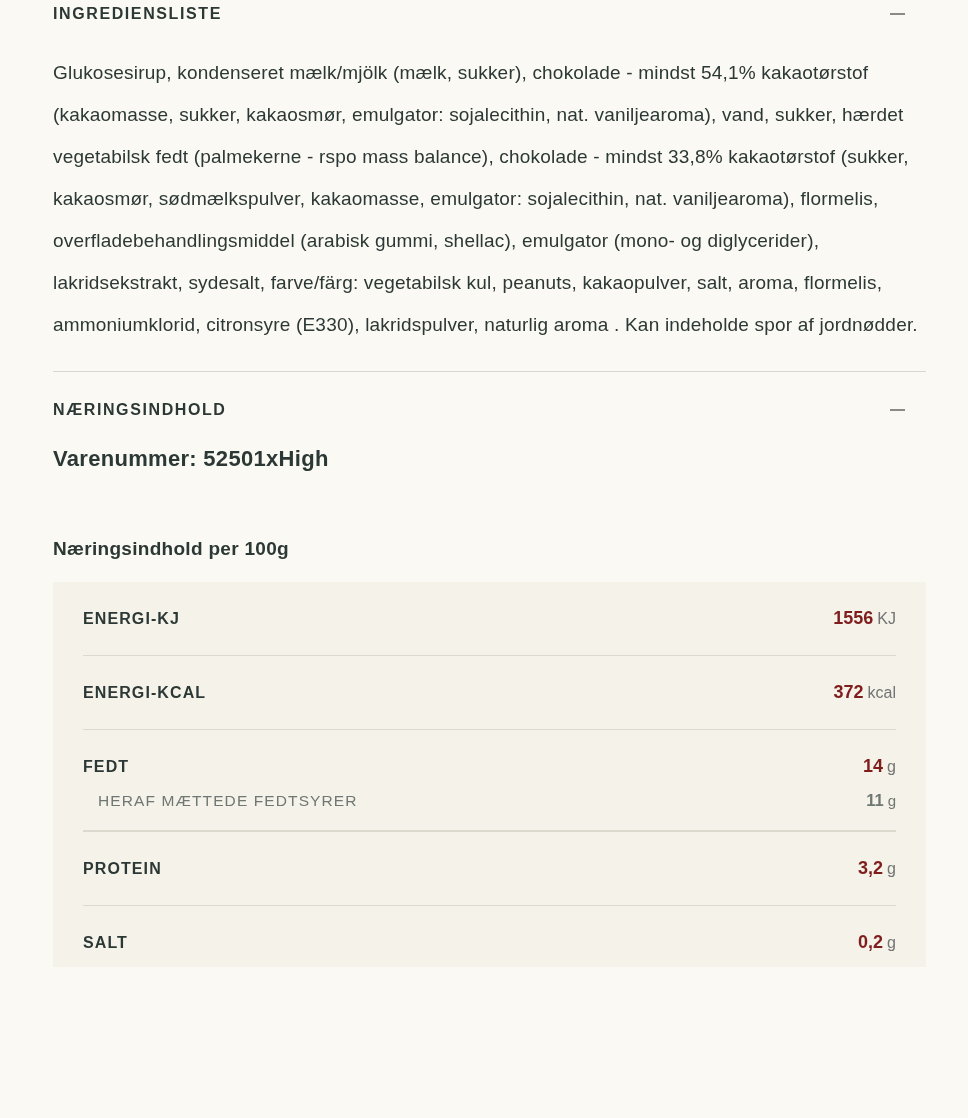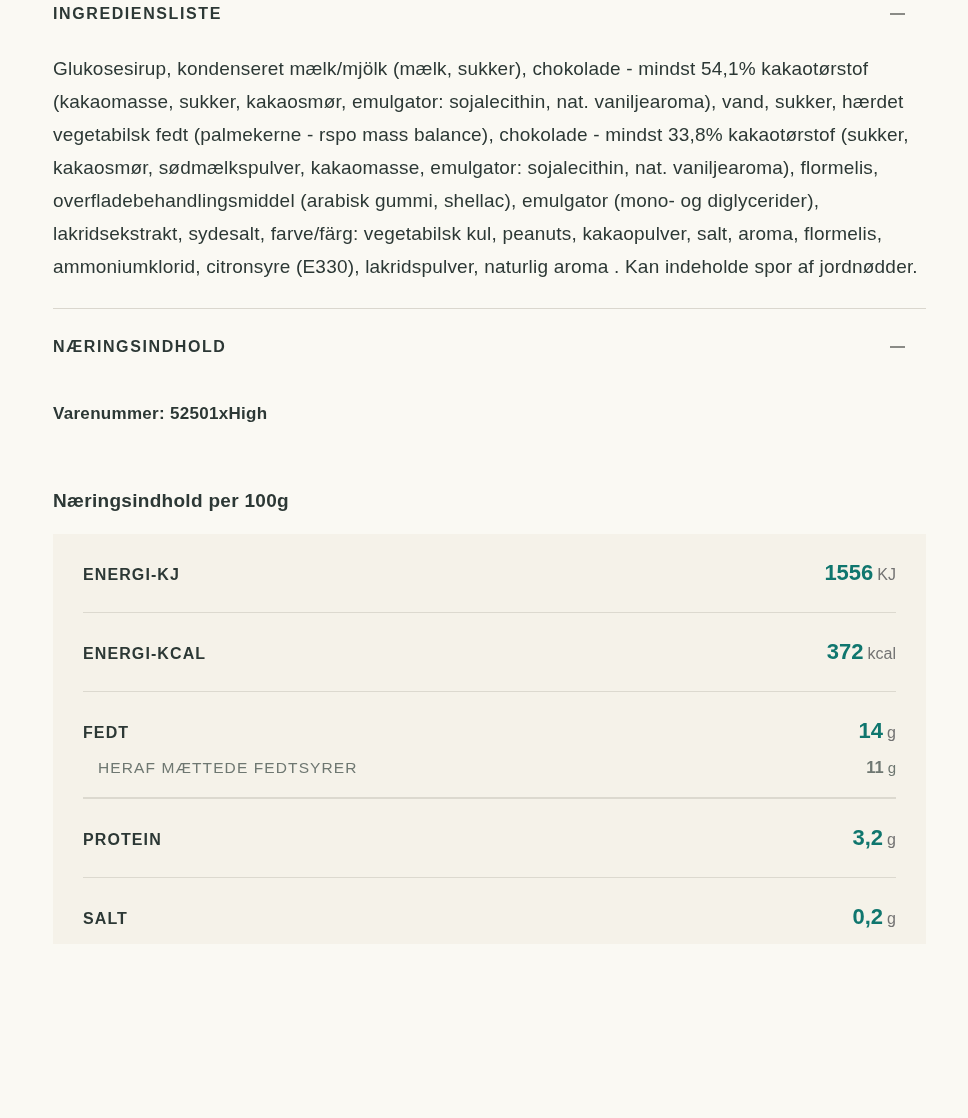--- a/index.html
+++ b/index.html
@@ -38,34 +38,34 @@
     width: 15px;
     height: 2px;
     background: #8A8B86;
     margin-right: 21px;
     flex: none;
   }
   
   .ingredients-text {
     margin-top: 29px;
     font-size: 19px;
-    line-height: 33px;
+    line-height: 42px;
     font-weight: 400;
     color: #2C3835;
     letter-spacing: 0.2px;
   }
   .section-divider {
     border: none;
     border-top: 1px solid #DAD7CE;
     margin-top: 25px;
   }
   .nutrition-header { margin-top: 29px; }
   .item-number {
-    margin-top: 48px;
-    font-size: 17px;
+    margin-top: 27px;
+    font-size: 22px;
     font-weight: 700;
     letter-spacing: 0.3px;
   }
   .per-100g {
     margin-top: 66px;
     font-size: 19px;
     font-weight: 700;
     letter-spacing: 0.3px;
   }
   
@@ -83,23 +83,23 @@
     justify-content: space-between;
   }
   .nutri-label {
     font-size: 16px;
     font-weight: 700;
     letter-spacing: 1.1px;
     color: #2C3835;
   }
   .nutri-value { white-space: nowrap; }
   .nutri-value .num {
-    font-size: 22px;
-    font-weight: 700;
-    color: #0f766e;
+    font-size: 18px;
+    font-weight: 700;
+    color: #7f1d1d;
   }
   .nutri-value .unit {
     font-size: 16px;
     font-weight: 400;
     color: #737373;
     margin-left: 4px;
   }
   .nutri-row.sub { margin-top: 14px; padding-left: 15px; }
   .nutri-row.sub .nutri-label {
     font-size: 15.5px;

